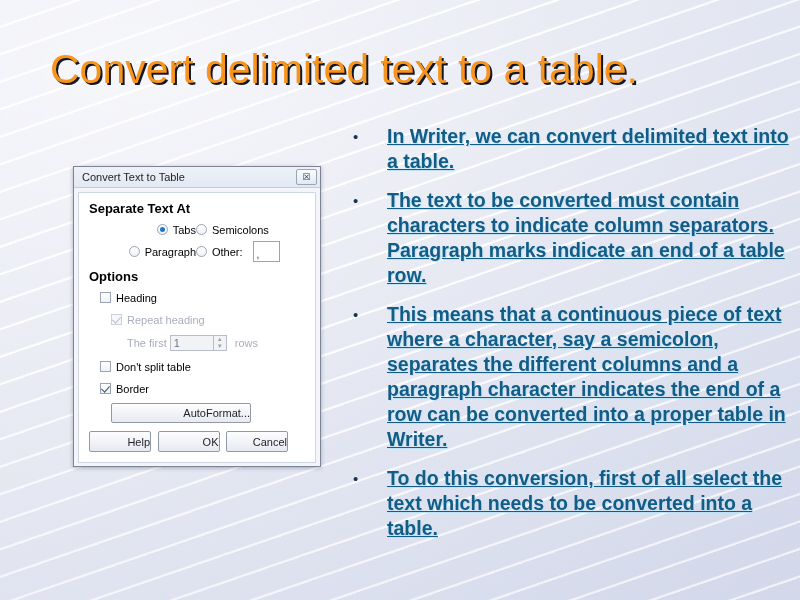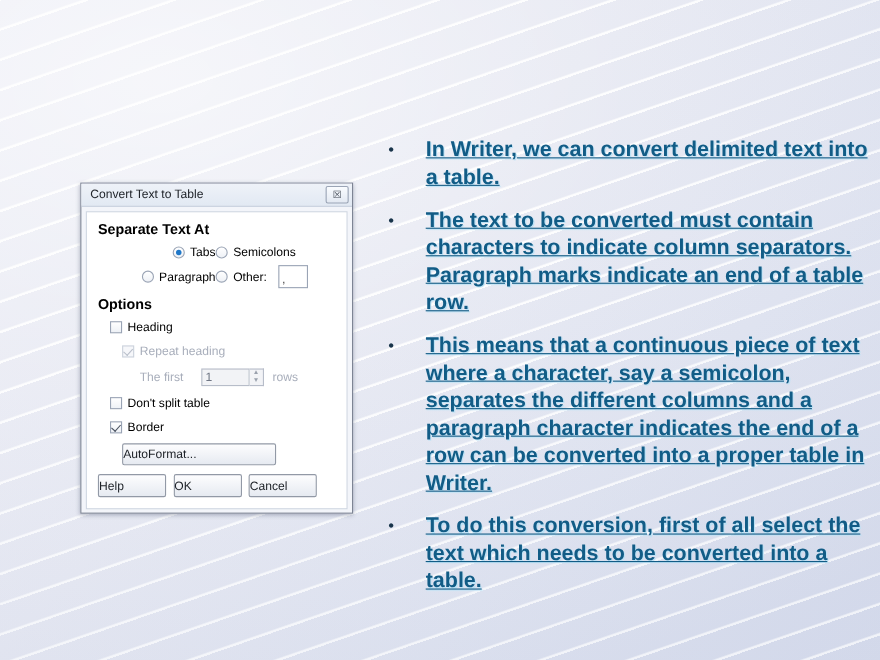--- a/index.html
+++ b/index.html
@@ -258,21 +258,21 @@
     color: #9aa1ad;
     cursor: pointer;
   }
   .rows-lbl { margin-left: 8px; font-size: 11px; color: #a8aebb; }
 
   .btn {
     border: 1px solid #9299a6;
     border-radius: 2px;
     background: linear-gradient(#fdfdfe, #e6eaf1);
     font-size: 11px;
-    text-align: left;
+    text-align: right;
     cursor: pointer;
     color: #1c2026;
     box-sizing: border-box;
   }
   #autoformat-btn {
     width: 140px;
     height: 20px;
     line-height: 19px;
     margin: 6px 0 0 22px;
   }
@@ -291,20 +291,21 @@
   }
 </style>
 </head>
 <body>
 
 <div id="slide">
 
   <div id="stripes"></div>
   <div id="vignette"></div>
 
+  <div id="title">Convert delimited text to a table.</div>
 
   <div id="body">
 
     <div class="bullet-row">
       <div class="bullet-mark">•</div>
       <div class="bullet-text">In Writer, we can convert delimited text into a table.</div>
     </div>
 
     <div class="bullet-row">
       <div class="bullet-mark">•</div>
@@ -369,21 +370,21 @@
 
       <div class="ctl-row disabled">
         <div class="ctl indent1">
           <span class="checkbox on"></span>
           <span class="lbl">Repeat heading</span>
         </div>
       </div>
 
       <div class="ctl-row" style="height:18px;">
         <div class="spin-wrap indent2">
-          <span class="lbl disabled" style="margin-right:16px;">The first</span>
+          <span class="lbl disabled" style="margin-right:3px;">The first</span>
           <span class="spin-field">1</span>
           <span class="spin-btns">
             <span>▲</span>
             <span>▼</span>
           </span>
           <span class="rows-lbl">rows</span>
         </div>
       </div>
 
       <div class="ctl-row" style="margin-top:4px;">

